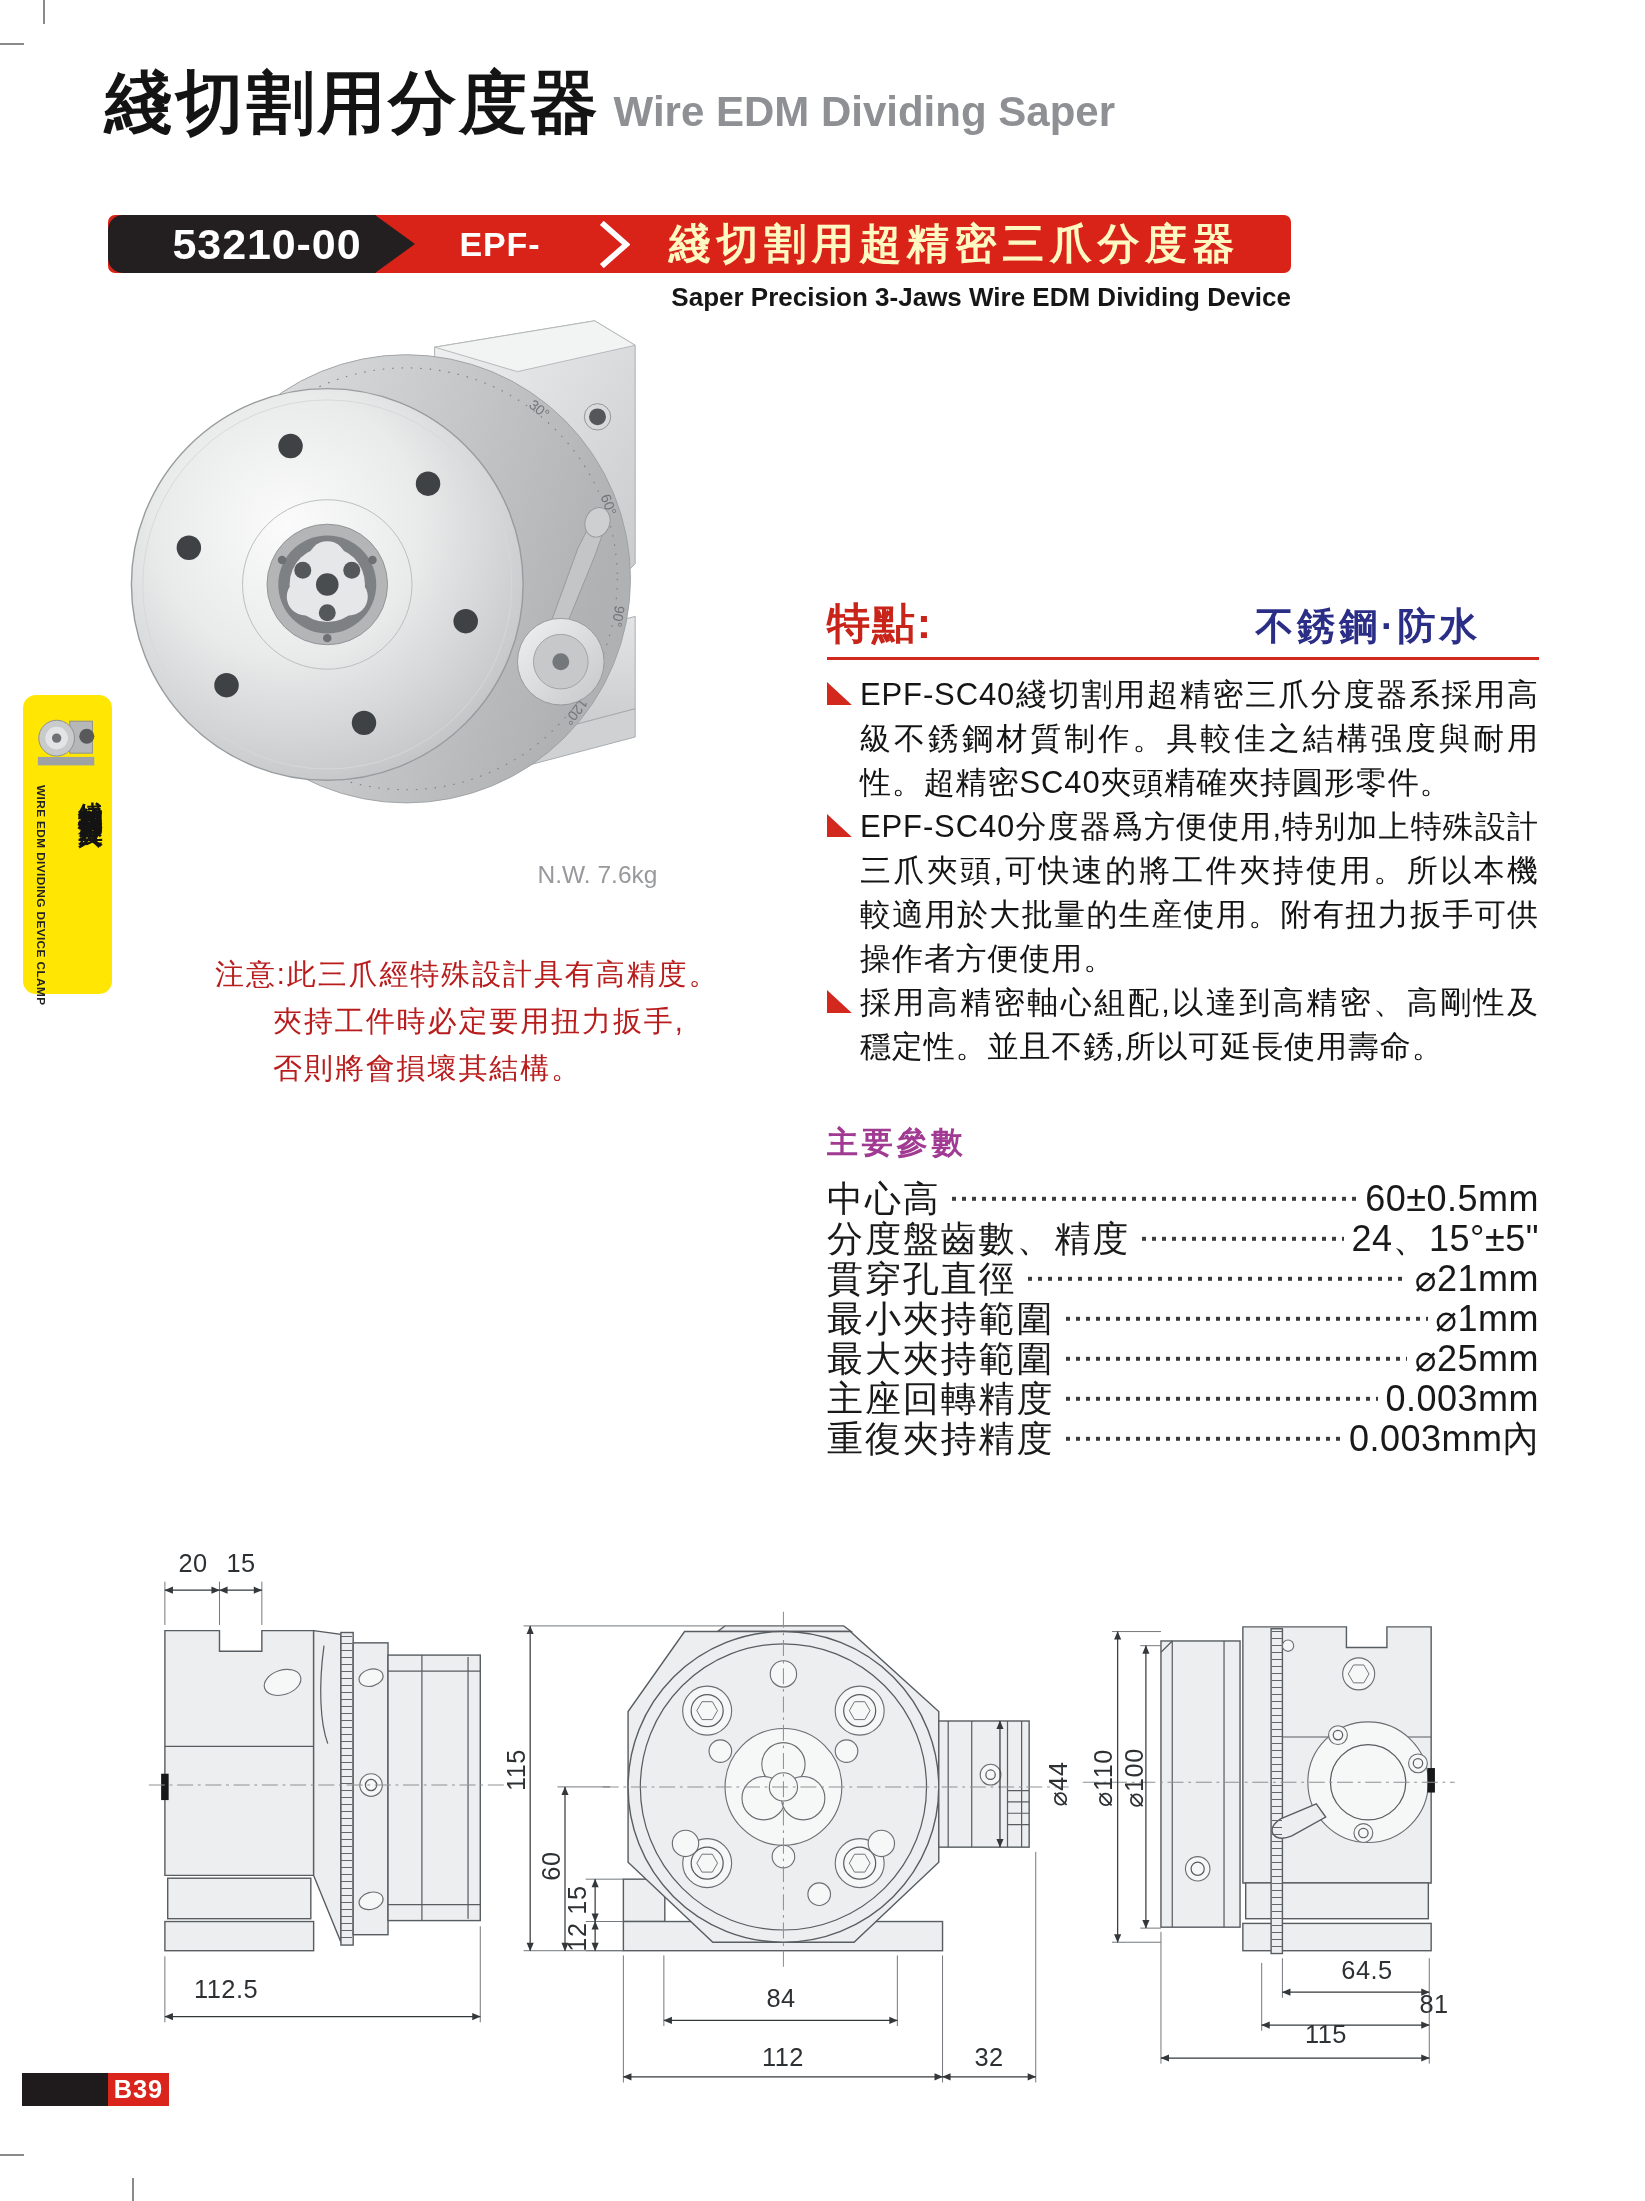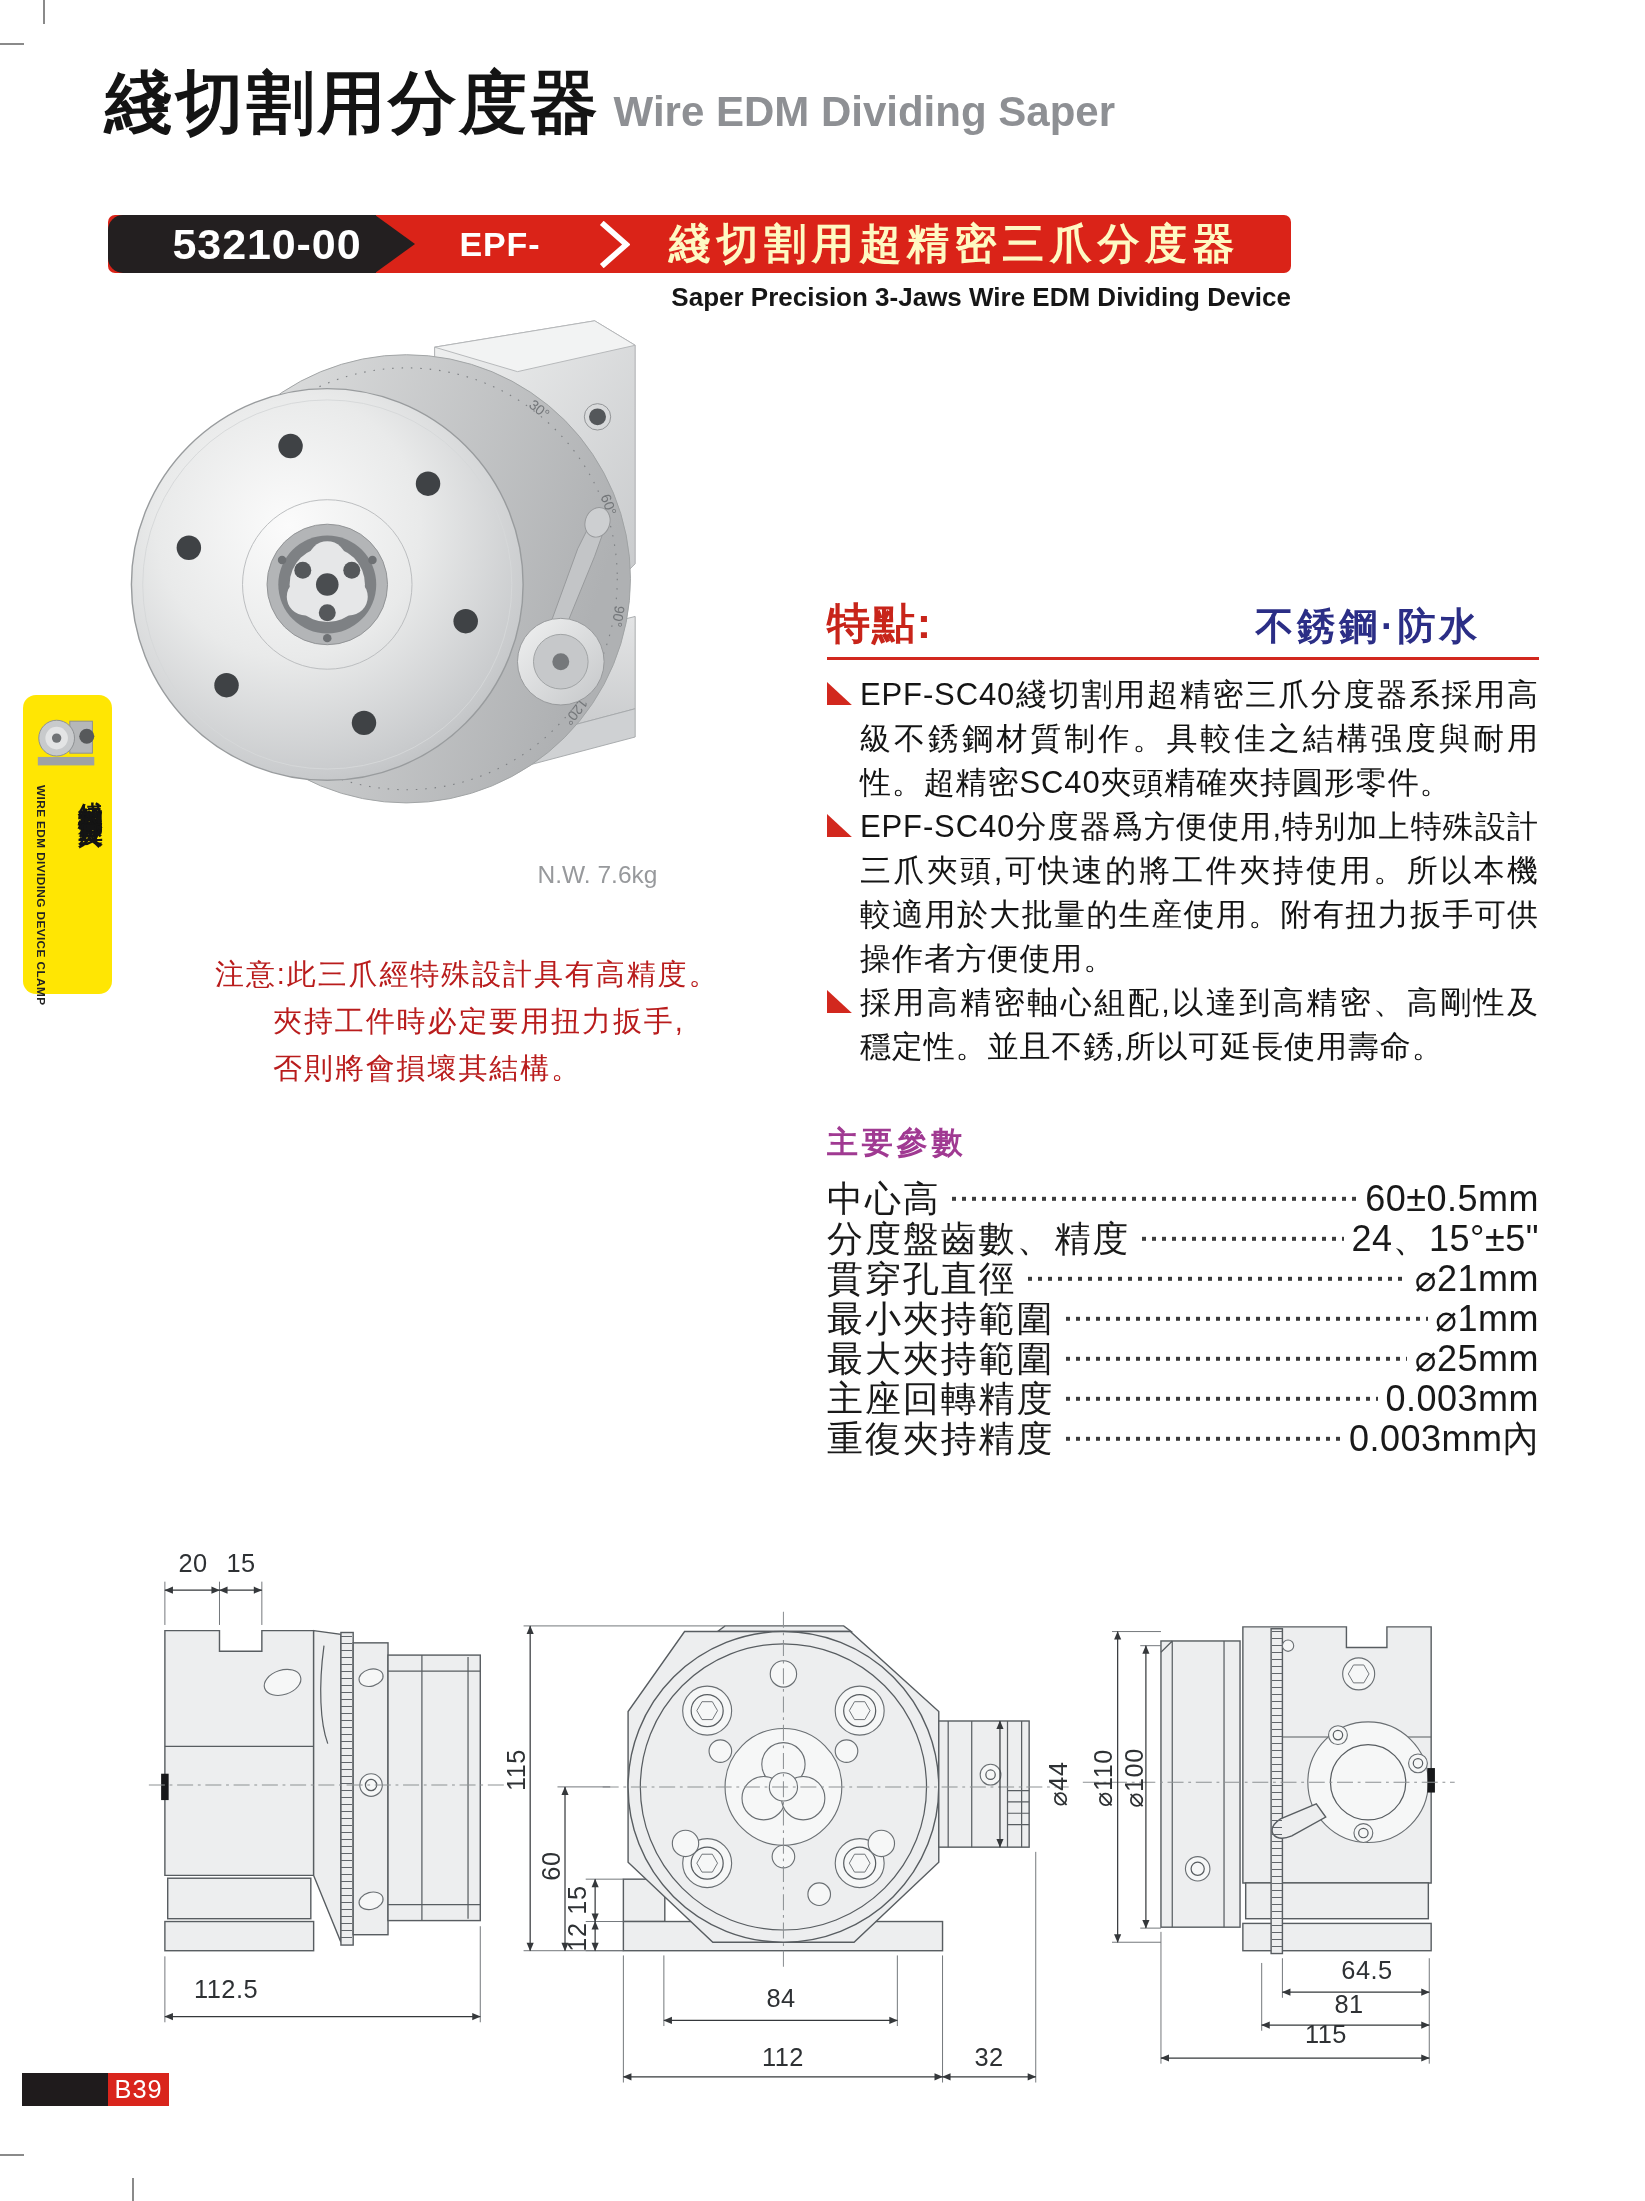--- a/index.html
+++ b/index.html
@@ -73,21 +73,21 @@
   svg .part2{fill:#F6F7F7;stroke:#6a6f73;stroke-width:1.2;}
   svg .ln{stroke:#585d61;stroke-width:1.3;fill:none;}
   svg .diml{stroke:#35383b;stroke-width:1.3;fill:none;}
   svg .ext{stroke:#6b7074;stroke-width:1;fill:none;}
   svg .cl{stroke:#8d9194;stroke-width:1.1;stroke-dasharray:17 5 3 5;fill:none;}
   svg .dk{fill:#17181a;}
 
   
   .foot-black{position:absolute;left:21.7px;top:2073px;width:87px;height:33px;background:#1F1B1C;}
   .foot-red{position:absolute;left:108px;top:2073px;width:61px;height:33px;background:#D9251C;
-            color:#fff;font-size:25.4px;font-weight:400;text-align:center;line-height:33px;letter-spacing:0.9px;}
+            color:#fff;font-size:25.4px;font-weight:700;text-align:center;line-height:33px;letter-spacing:0.9px;}
 </style>
 </head>
 <body>
 
 <div class="page">
 
   <div class="mark" style="left:43px;top:0;width:1.9px;height:23.5px;"></div>
   <div class="mark" style="left:0;top:43px;width:23.5px;height:1.9px;"></div>
   <div class="mark" style="left:0;top:2154px;width:23.5px;height:1.9px;"></div>
   <div class="mark" style="left:132px;top:2178px;width:1.9px;height:23.5px;"></div>
@@ -395,20 +395,20 @@
   <div class="dim vert" style="left:551px;top:1866px;">60</div>
   <div class="dim vert" style="left:577px;top:1900px;">15</div>
   <div class="dim vert" style="left:577px;top:1937px;">12</div>
   <div class="dim" style="left:781px;top:1998px;">84</div>
   <div class="dim" style="left:783px;top:2057px;">112</div>
   <div class="dim" style="left:989px;top:2057px;">32</div>
   <div class="dim vert" style="left:1058px;top:1784px;">⌀44</div>
   <div class="dim vert" style="left:1103px;top:1778px;">⌀110</div>
   <div class="dim vert" style="left:1134px;top:1778px;">⌀100</div>
   <div class="dim" style="left:1367px;top:1970px;">64.5</div>
-  <div class="dim" style="left:1349px;top:2004px;">81</div>
+  <div class="dim" style="left:1434px;top:2004px;">81</div>
   <div class="dim" style="left:1326px;top:2034px;">115</div>
 
   <div class="foot-black"></div>
   <div class="foot-red">B39</div>
 
 </div>
 
 
 </body></html>

